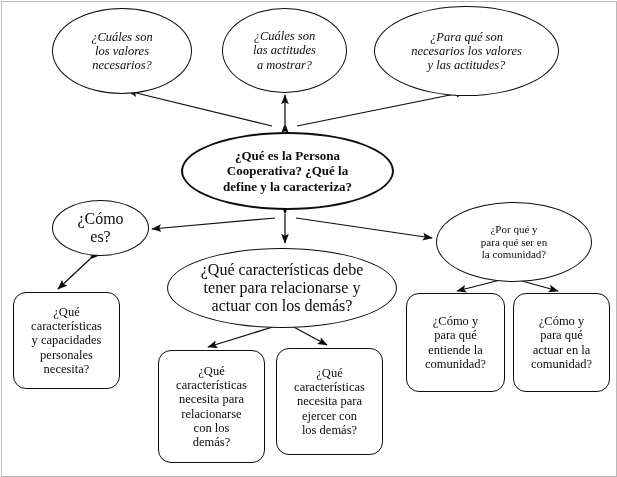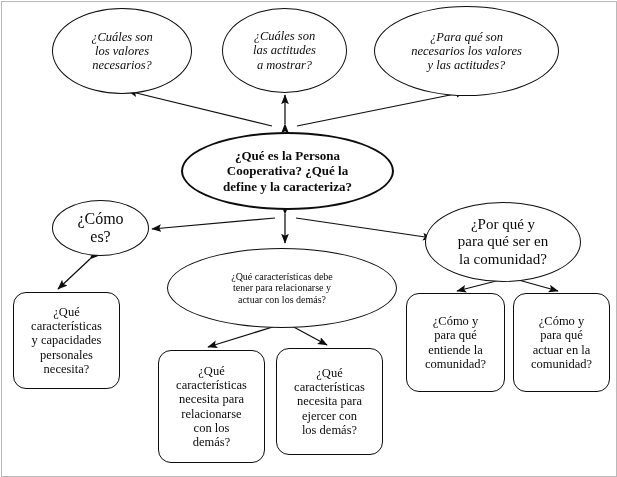--- a/index.html
+++ b/index.html
@@ -134,27 +134,27 @@
     <span class="txt">¿Qué es la Persona
 Cooperativa? ¿Qué la
 define y la caracteriza?</span>
   </div>
 
   <div class="node ellipse" style="left:52px;top:200px;width:97px;height:56px;font-size:16px;">
     <span class="txt">¿Cómo
 es?</span>
   </div>
 
-  <div class="node ellipse" style="left:425px;top:202px;width:156px;height:80px;font-size:15px;">
+  <div class="node ellipse" style="left:436px;top:202px;width:156px;height:80px;font-size:11px;">
     <span class="txt">¿Por qué y
 para qué ser en
 la comunidad?</span>
   </div>
 
-  <div class="node ellipse" style="left:167px;top:248px;width:230px;height:80px;font-size:10px;">
+  <div class="node ellipse" style="left:167px;top:248px;width:230px;height:80px;font-size:16px;">
     <span class="txt">¿Qué características debe
 tener para relacionarse y
 actuar con los demás?</span>
   </div>
 
   <div class="node rbox" style="left:13px;top:292px;width:107px;height:97px;font-size:12.5px;">
     <span class="txt">¿Qué
 características
 y capacidades
 personales

